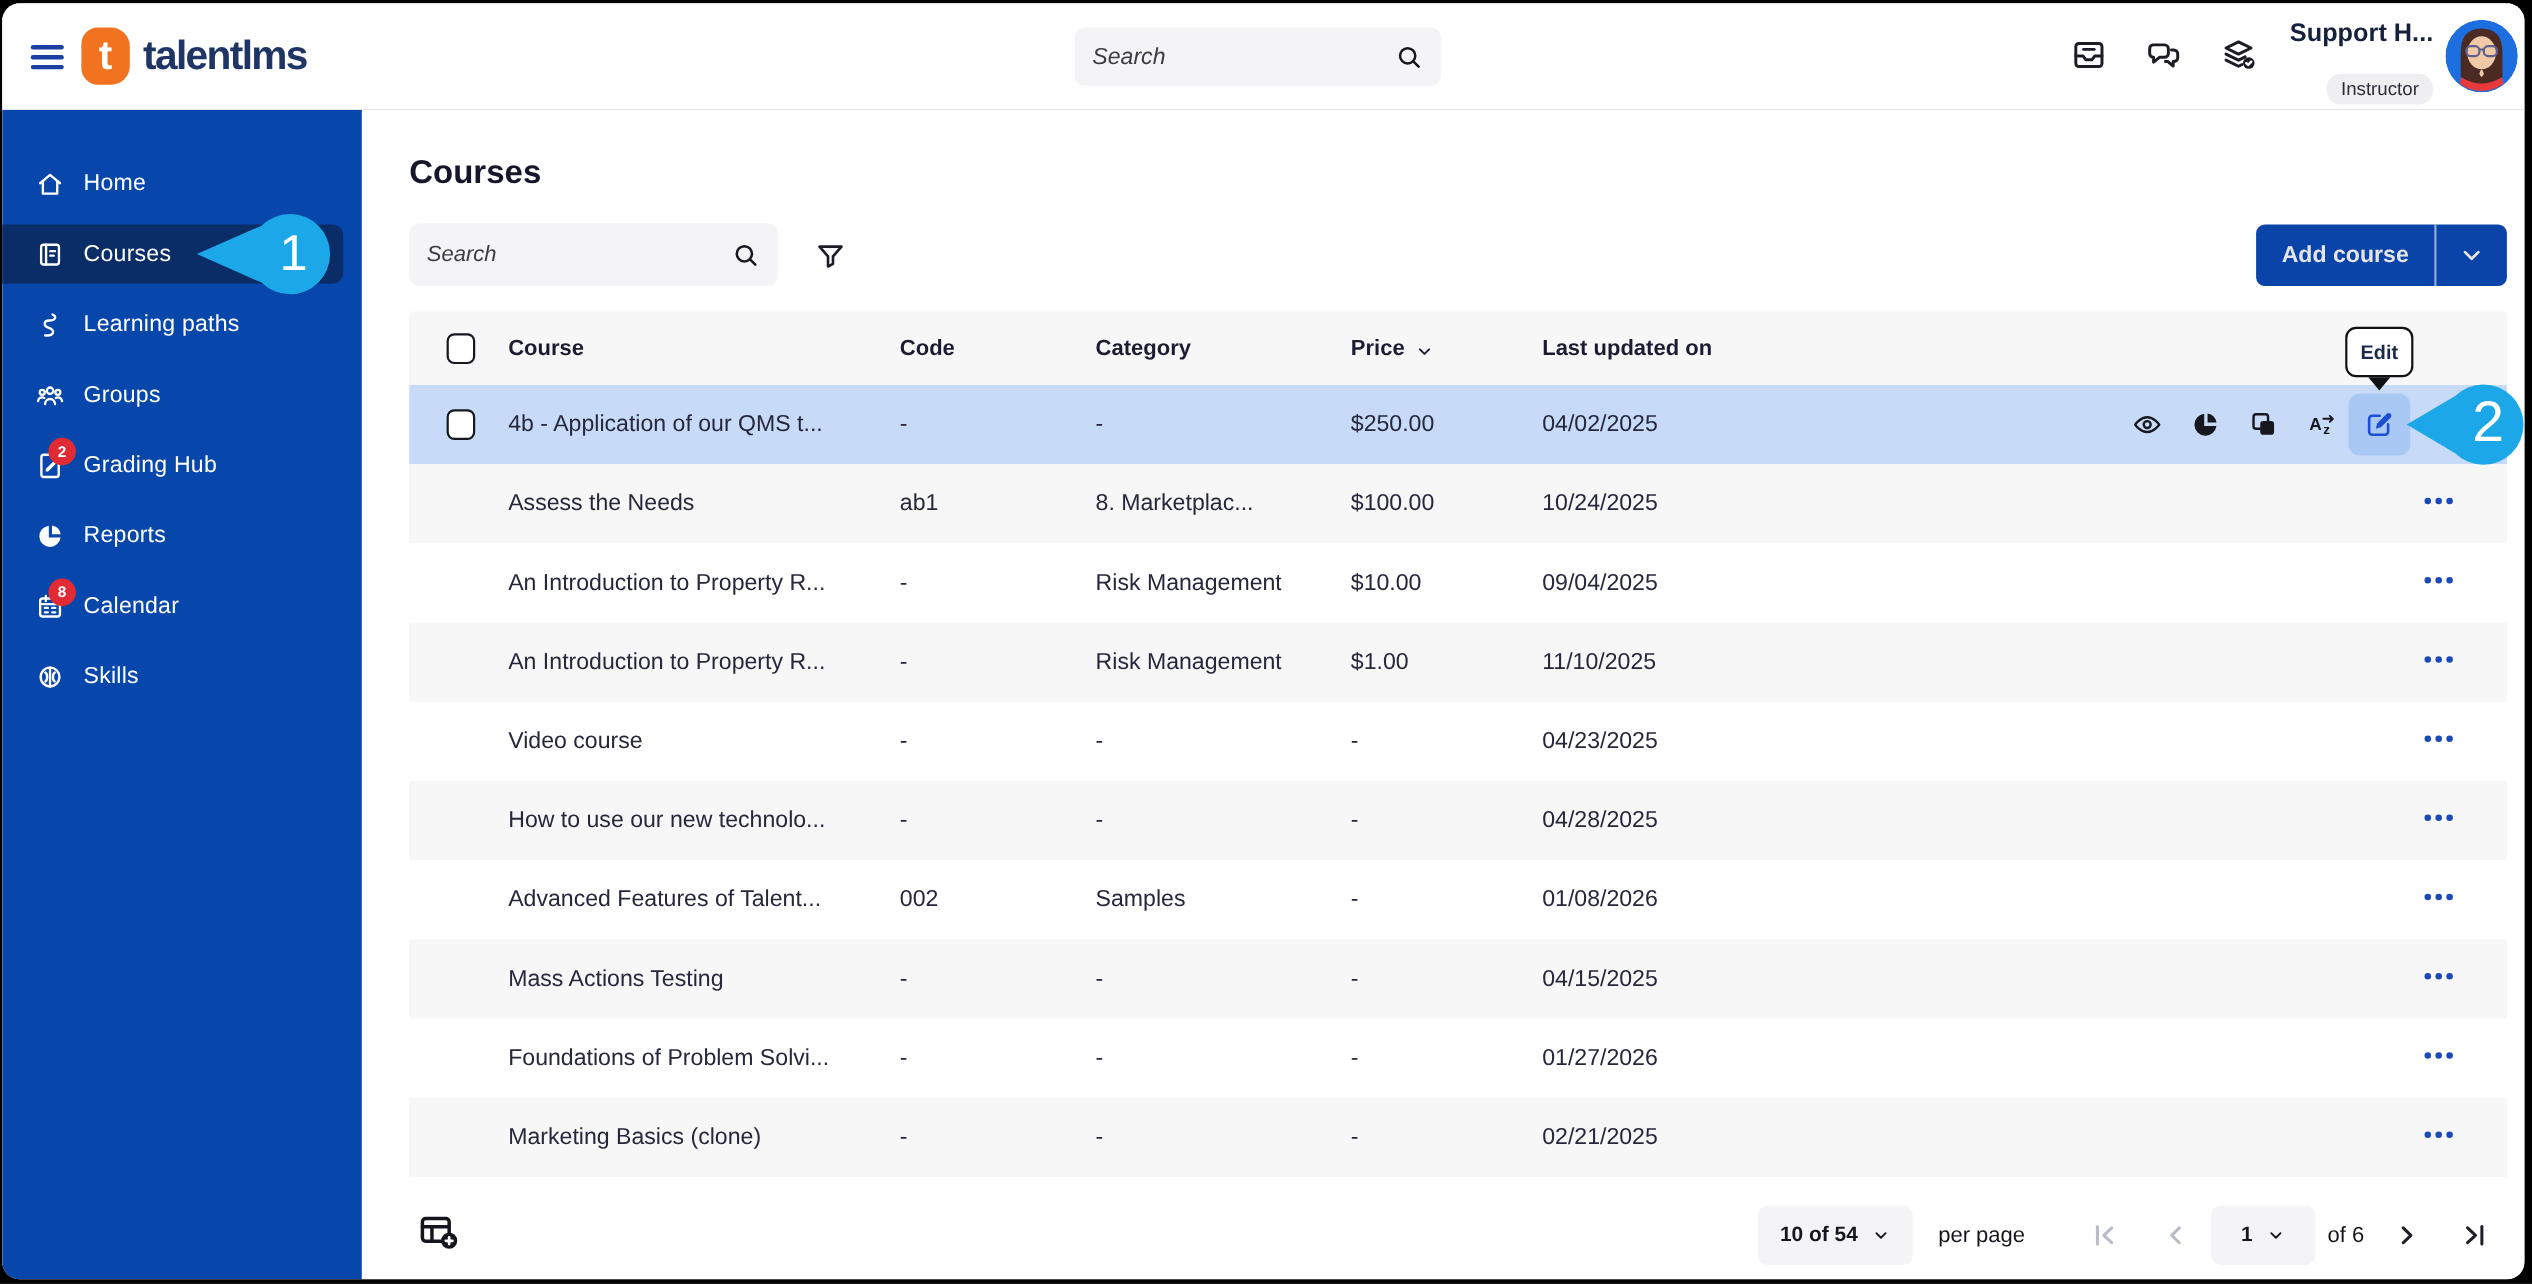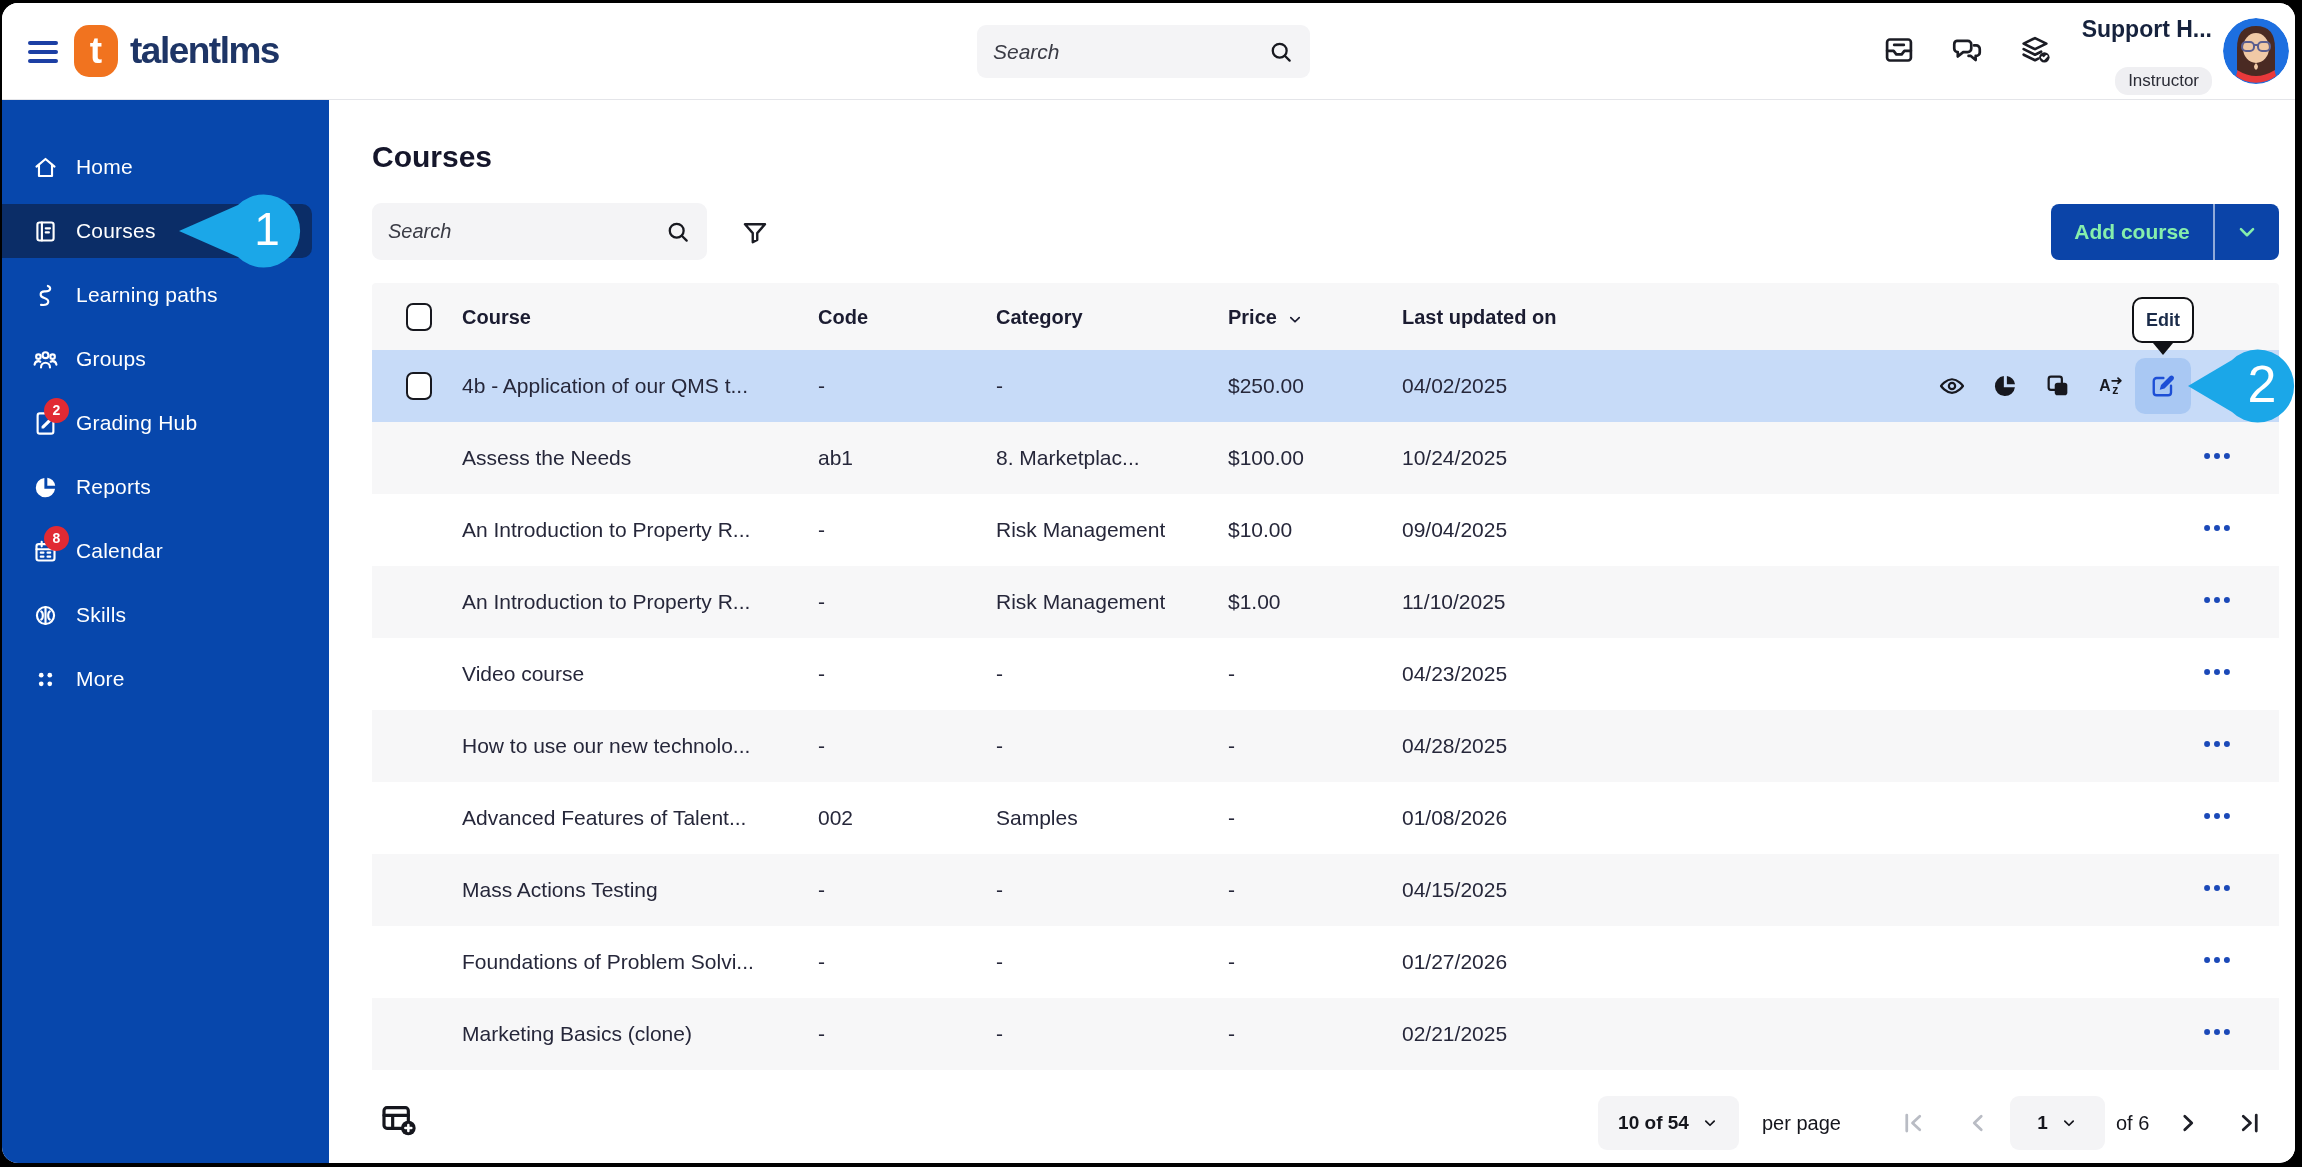--- a/index.html
+++ b/index.html
@@ -55,21 +55,21 @@
 
   
   .content{position:absolute;left:327px;top:97px;right:0;bottom:0;background:#fff;}
   .page-title{position:absolute;left:43px;top:40px;font-size:30px;font-weight:bold;color:var(--text-dark);}
   .list-search{position:absolute;left:43px;top:103px;width:335px;height:57px;background:var(--field-bg);border-radius:9px;
     display:flex;align-items:center;padding:0 16px;}
   .list-search input{flex:1;border:none;background:transparent;outline:none;font-size:20px;font-family:inherit;color:#222;}
   .list-search input::placeholder{font-style:italic;color:#3A3B45;opacity:1;}
   .filter-btn{position:absolute;left:408px;top:115px;width:36px;height:36px;color:#1B1C24;display:flex;align-items:center;justify-content:center;cursor:pointer;}
   .add-course{position:absolute;left:1722px;top:104px;width:228px;height:56px;background:var(--accent-blue);border-radius:8px;
-    display:flex;color:#86efac;cursor:pointer;}
+    display:flex;color:#e5e5e5;cursor:pointer;}
   .add-course-main{flex:1;display:flex;align-items:center;justify-content:center;font-size:21px;font-weight:600;border-right:2px solid rgba(255,255,255,.55);}
   .add-course-caret{width:64px;display:flex;align-items:center;justify-content:center;}
 
   
   .tbl{position:absolute;left:43px;top:183px;width:1907px;}
   .thead{position:relative;height:67px;background:var(--stripe);border-radius:4px 4px 0 0;}
   .trow{position:relative;height:72px;background:#fff;}
   .trow.stripe{background:var(--stripe);}
   .trow.highlight{background:var(--row-highlight);}
   .cellpos{position:absolute;top:50%;transform:translateY(-50%);white-space:nowrap;}
@@ -250,31 +250,20 @@
         </div>
         <div class="side-item">
           <span class="icon side-ic" style="color: rgb(255, 255, 255);">
             <svg width="27" height="27" viewBox="0 0 24 24">
               <circle cx="12" cy="12" r="7.6" fill="none" stroke="currentColor" stroke-width="1.9" stroke-linecap="round" stroke-linejoin="round"></circle>
               <path d="M12 4.4v15.2" fill="none" stroke="currentColor" stroke-width="1.9" stroke-linecap="round" stroke-linejoin="round"></path>
               <path d="M8.2 8.4c1.9.9 1.9 6.3 0 7.2M15.8 8.4c-1.9.9-1.9 6.3 0 7.2" fill="none" stroke="currentColor" stroke-width="1.9" stroke-linecap="round" stroke-linejoin="round"></path>
             </svg>
           </span>
           <span class="side-label">Skills</span>
-        </div>
-        <div class="side-item">
-          <span class="icon side-ic" style="color: rgb(255, 255, 255);">
-            <svg width="27" height="27" viewBox="0 0 24 24">
-              <circle cx="8.2" cy="8.2" r="2.1" fill="currentColor"></circle>
-              <circle cx="15.8" cy="8.2" r="2.1" fill="currentColor"></circle>
-              <circle cx="8.2" cy="15.8" r="2.1" fill="currentColor"></circle>
-              <circle cx="15.8" cy="15.8" r="2.1" fill="currentColor"></circle>
-            </svg>
-          </span>
-          <span class="side-label">More</span>
         </div>
       </div>
   </nav>
 
   <main class="content">
     <h1 class="page-title">Courses</h1>
 
     <div class="list-search">
       <input type="text" placeholder="Search" style="">
       <span class="icon" style="color:#17181F;">

